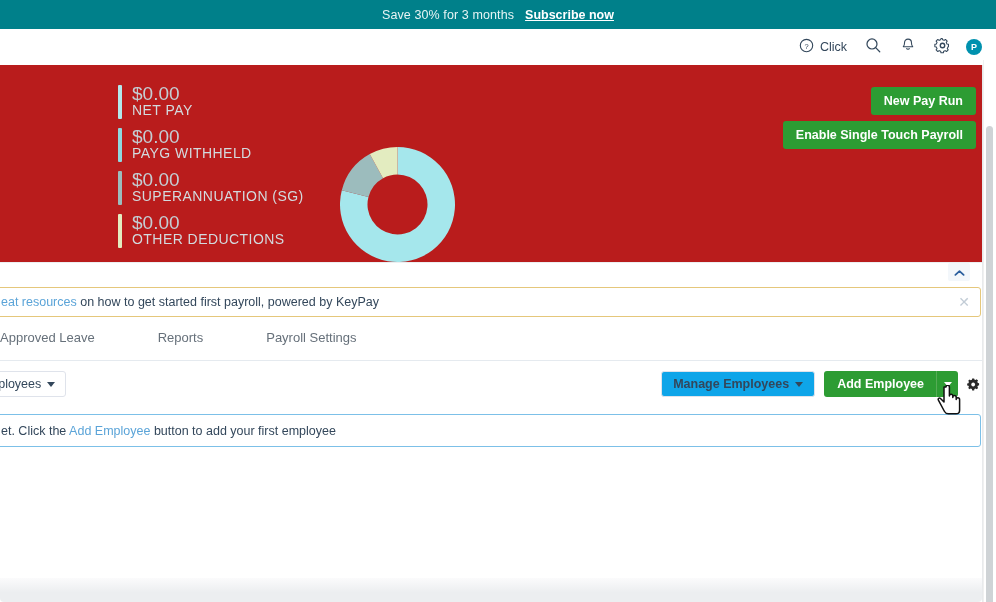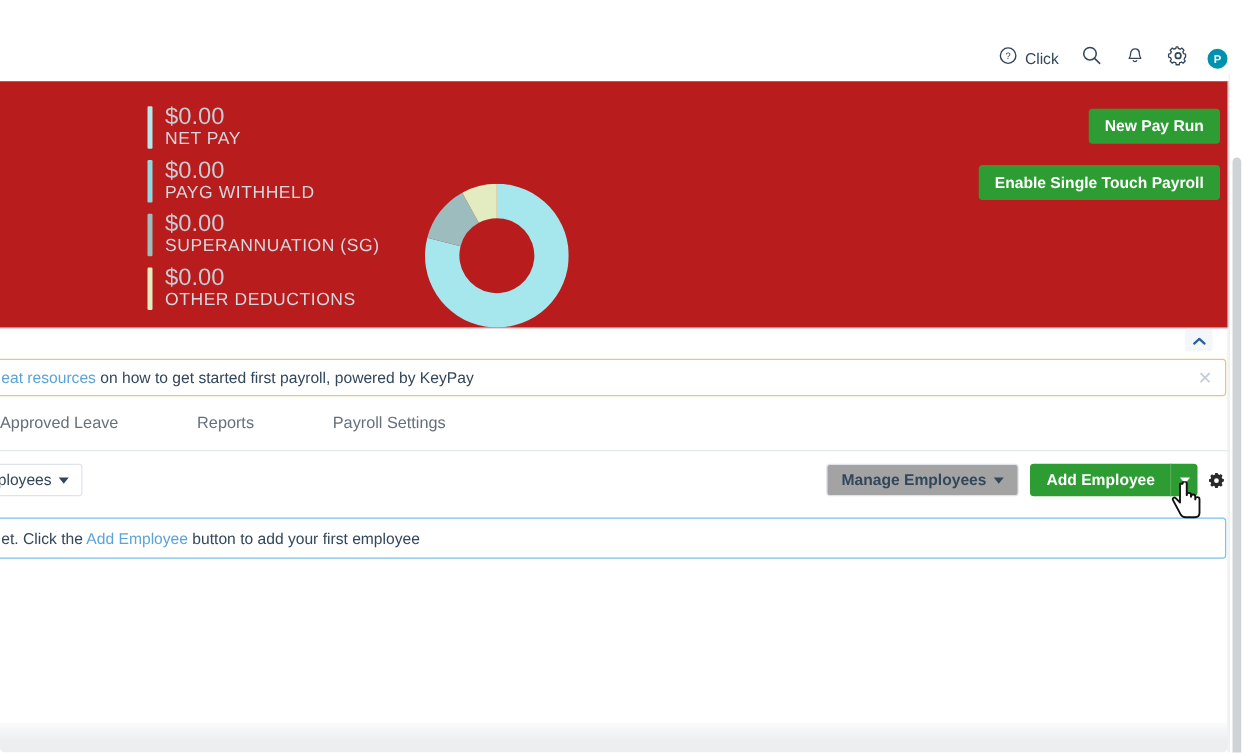--- a/index.html
+++ b/index.html
@@ -133,21 +133,21 @@
     height: 115px;
   }
 
   .panel-actions {
     position: absolute;
     top: 22px;
     right: 12px;
     display: flex;
     flex-direction: column;
     align-items: flex-end;
-    gap: 17px;
+    gap: 6px;
   }
   .btn-green {
     background: #2d9c33;
     color: #ffffff;
     border: none;
     border-radius: 3px;
     font-size: 12.5px;
     font-weight: 700;
     font-family: "Liberation Sans", sans-serif;
     padding: 7px 13px;
@@ -262,21 +262,21 @@
   }
   .toolbar-right {
     position: absolute;
     right: 8px;
     top: 0;
     display: flex;
     align-items: center;
     gap: 9px;
   }
   .btn-white {
-    background: #a3a3a3;
+    background: #0ea5e9;
     border: 1px solid #dfe3eb;
     border-radius: 3px;
     font-size: 12.5px;
     color: #33475b;
     font-weight: 600;
     padding: 5px 11px;
     cursor: pointer;
     display: flex;
     align-items: center;
     gap: 6px;
@@ -386,20 +386,24 @@
     width: 1px;
     height: 537px;
     background: #e8eaec;
   }
 </style>
 </head>
 <body>
 
 <div id="app">
 
+  <div class="promo-banner">
+    <span class="promo-text">Save 30% for 3 months</span>
+    <span class="promo-link">Subscribe now</span>
+  </div>
 
   <div class="app-header">
 
     <div class="hdr-item">
       <span class="hdr-icon">
         <svg width="15" height="15" viewBox="0 0 16 16">
           <circle cx="8" cy="8" r="6.6" fill="none" stroke="#33475b" stroke-width="1.2"></circle>
           <text x="8" y="11.3" font-size="8" font-family="Liberation Sans, sans-serif" fill="#33475b" text-anchor="middle">?</text>
         </svg>
       </span>

